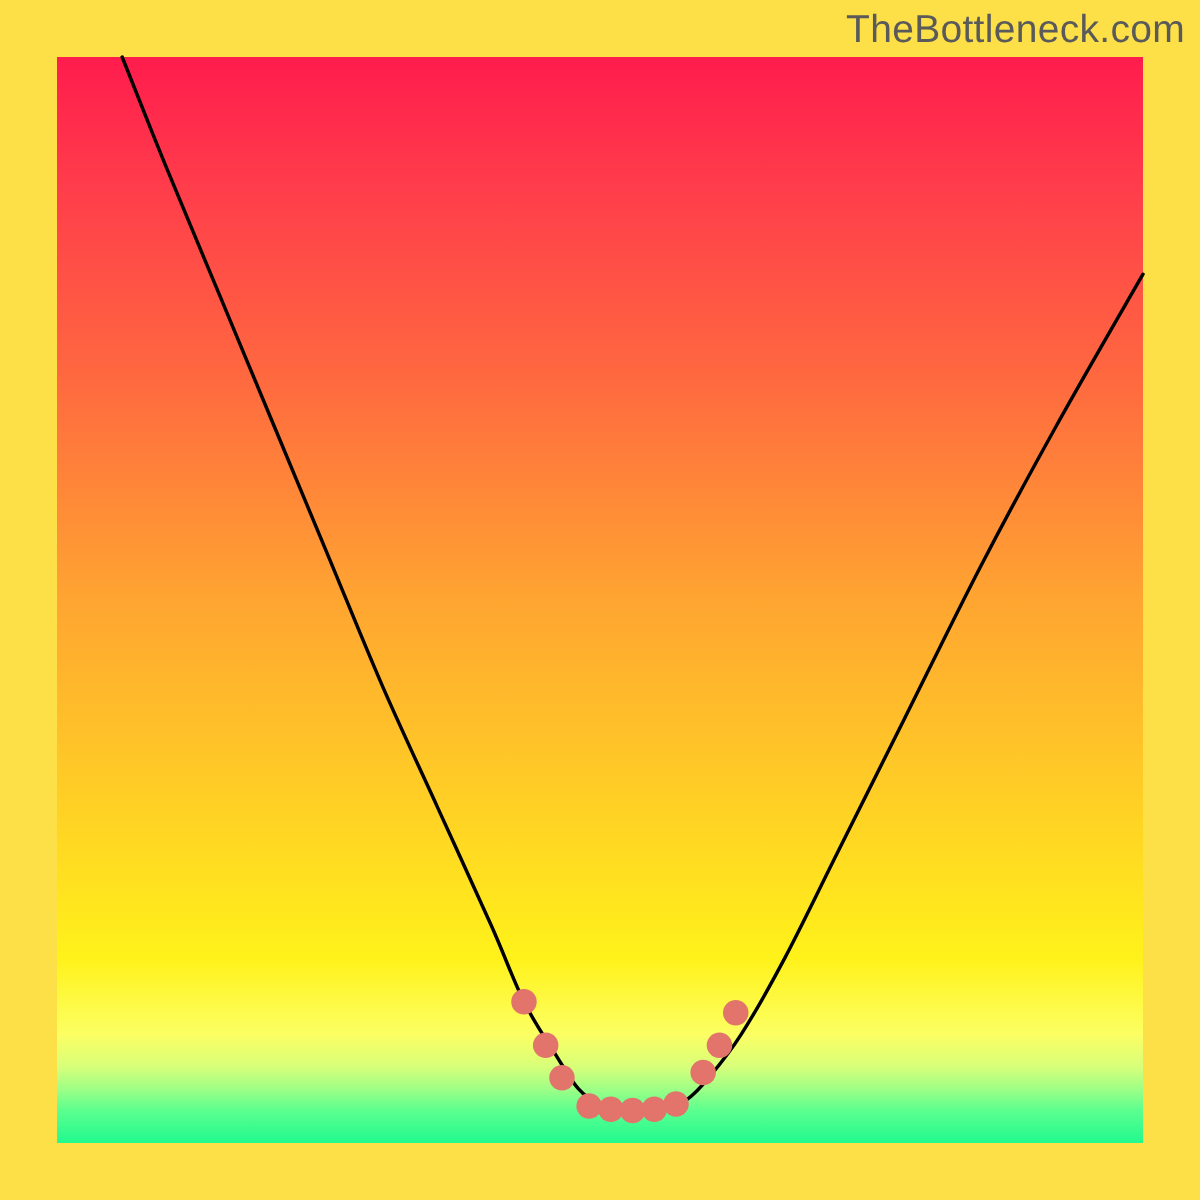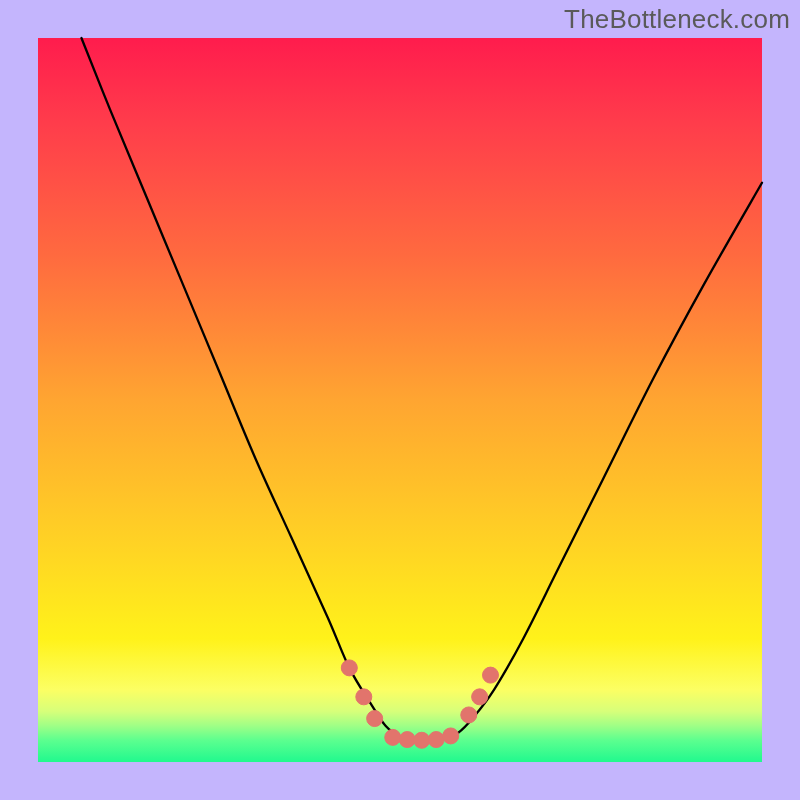--- a/index.html
+++ b/index.html
@@ -8,21 +8,21 @@
     width: 800px;
     height: 800px;
     overflow: hidden;
     background: #000;
     font-family: Arial, Helvetica, sans-serif;
   }
   .frame {
     position: relative;
     width: 800px;
     height: 800px;
-    background: #c4b5fd;
+    background: #fde047;
   }
   .watermark {
     position: absolute;
     top: 4px;
     right: 10px;
     font-size: 26px;
     font-weight: 400;
     color: #5a5a5a;
     letter-spacing: 0.2px;
     user-select: none;

